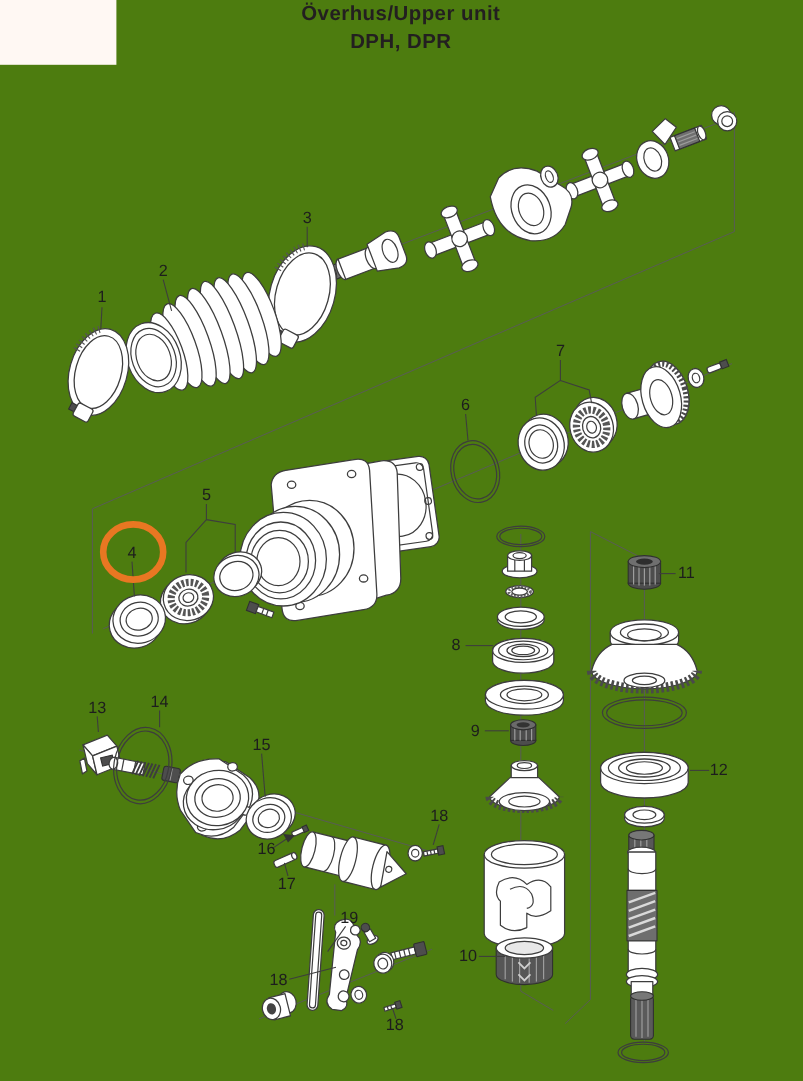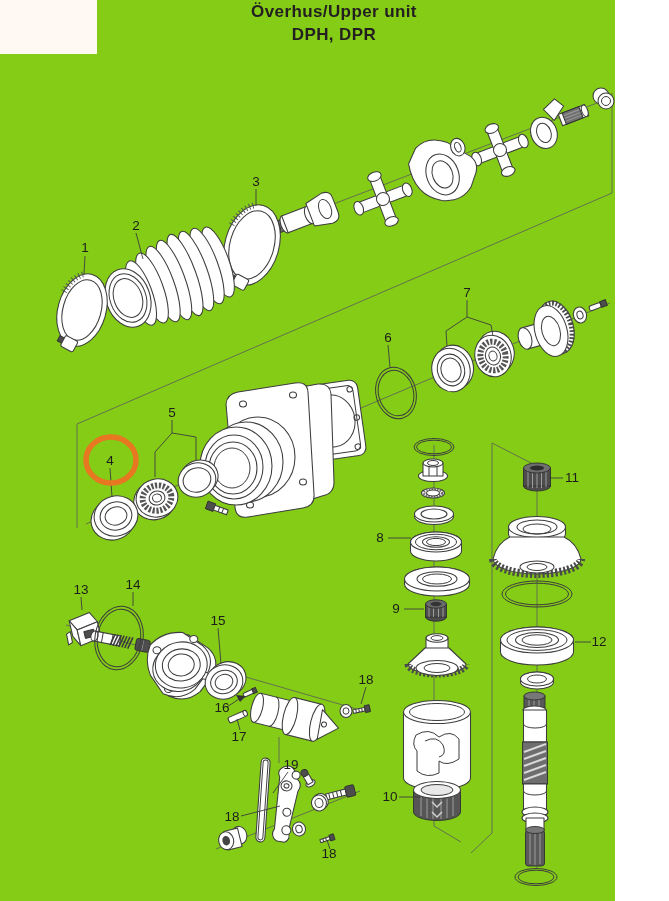--- a/index.html
+++ b/index.html
@@ -1,16 +1,16 @@
 <!DOCTYPE html>
 <html><head>
 <meta charset="utf-8">
 <style>
   html,body{margin:0;padding:0;background:#ffffff}
-  .page{position:relative;width:615px;height:901px;background:#84cc16;overflow:hidden;font-family:"Liberation Sans",sans-serif}
+  .page{position:relative;width:669px;height:901px;background:#4d7c0f;overflow:hidden;font-family:"Liberation Sans",sans-serif}
   svg{display:block}
   .ttl{font-family:"Liberation Sans",sans-serif;font-weight:700;font-size:17px;fill:#231f20;letter-spacing:.4px}
   .lbl{font-family:"Liberation Sans",sans-serif;font-weight:400;font-size:13.5px;fill:#1d1d1d}
   .o{fill:#ffffff;stroke:#3d3d3d;stroke-width:1.05;stroke-linejoin:round}
   .o2{fill:none;stroke:#3d3d3d;stroke-width:1;stroke-linejoin:round}
   .d{fill:#4d4d4d;stroke:#303030;stroke-width:.9}
   .shade{fill:#6f6f6f;stroke:#303030;stroke-width:.9}
   .a{fill:none;stroke:#5a5a5a;stroke-width:.8}
   .lead{fill:none;stroke:#3d3d3d;stroke-width:.9}
   .rib{stroke:#9d9d9d;stroke-width:1}

